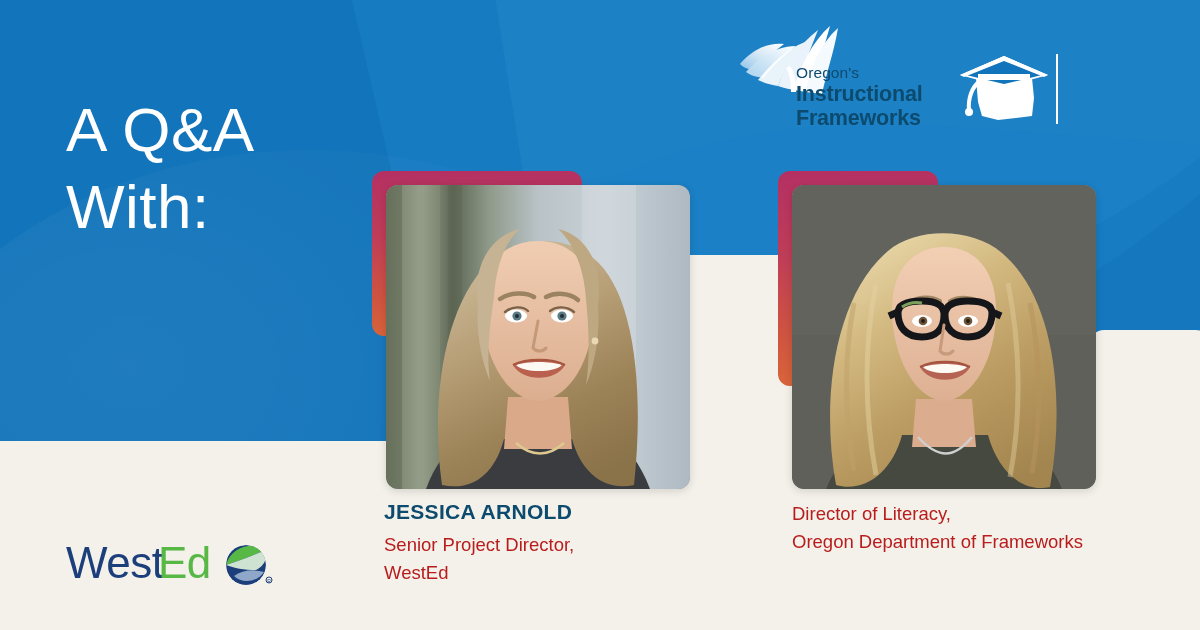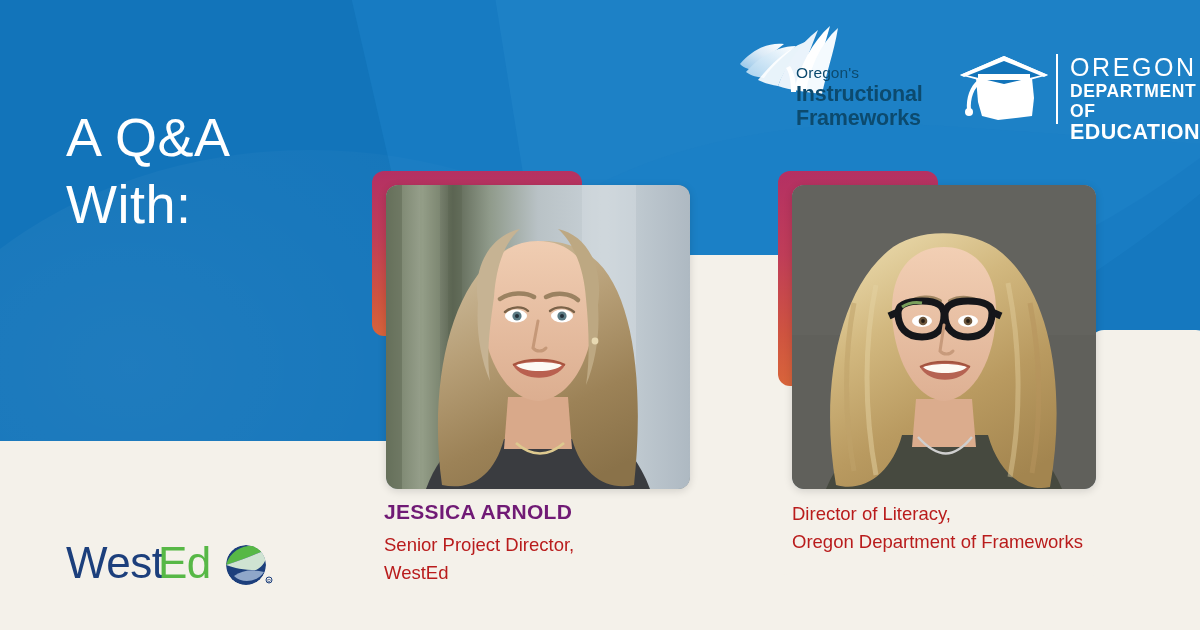--- a/index.html
+++ b/index.html
@@ -65,23 +65,23 @@
     width: 760px; height: 420px;
     background: #1a7ec6;
     opacity: .45;
     border-radius: 60% 0 0 0;
     transform: rotate(4deg);
   }
 
   
   .headline {
     position: absolute;
-    left: 66px; top: 104px;
+    left: 66px; top: 92px;
     color: #ffffff;
-    font-size: 54px;
+    font-size: 62px;
     line-height: 1.24;
     font-weight: 300;
     letter-spacing: 0.5px;
     white-space: pre-line;
   }
 
   
   .oif-logo {
     position: absolute;
     left: 726px; top: 22px;
@@ -161,21 +161,21 @@
     box-shadow: 0 2px 9px rgba(0,0,0,.14);
     background: #8e9aa0;
   }
   .photo svg { display: block; }
 
   
   .caption { position: absolute; }
   .caption-1 { left: 384px; top: 500px; }
   .caption-2 { left: 792px; top: 500px; }
   .cap-name {
-    color: #701a75;
+    color: #0c4a6e;
     font-size: 21px;
     font-weight: 700;
     letter-spacing: .3px;
     margin-bottom: 7px;
   }
   .cap-role {
     color: #b91c1c;
     font-size: 18.5px;
     font-weight: 400;
     line-height: 1.5;
@@ -241,25 +241,20 @@
         <path d="M20 26 C12 32, 8 44, 9 56 L13 56 C12 44, 16 34, 23 29 Z" fill="#ffffff"></path>
         <circle cx="11" cy="58" r="4" fill="#ffffff"></circle>
 
         <path d="M46 2 L90 21 L46 33 L2 21 Z" fill="#ffffff"></path>
         <path d="M46 5 L84 21 L46 30 L8 21 Z" fill="#1274ba"></path>
         <path d="M46 2 L90 21 L86 23 L46 7 L6 23 L2 21 Z" fill="#ffffff"></path>
         <rect x="20" y="20" width="52" height="6" fill="#ffffff"></rect>
       </svg>
     </span>
     <div class="ode-rule"></div>
-    <div class="ode-text">
-      <div class="ode-l1">OREGON</div>
-      <div class="ode-l2">DEPARTMENT OF</div>
-      <div class="ode-l3">EDUCATION</div>
-    </div>
   </div>
 
   <div class="cream-panel cream-panel-1"></div>
   <div class="cream-panel cream-panel-2"></div>
 
   <div class="speaker speaker-1">
     <div class="frame"></div>
     <div class="photo">
       <svg width="304" height="304" viewBox="0 0 304 304" aria-hidden="true">
         <defs>

